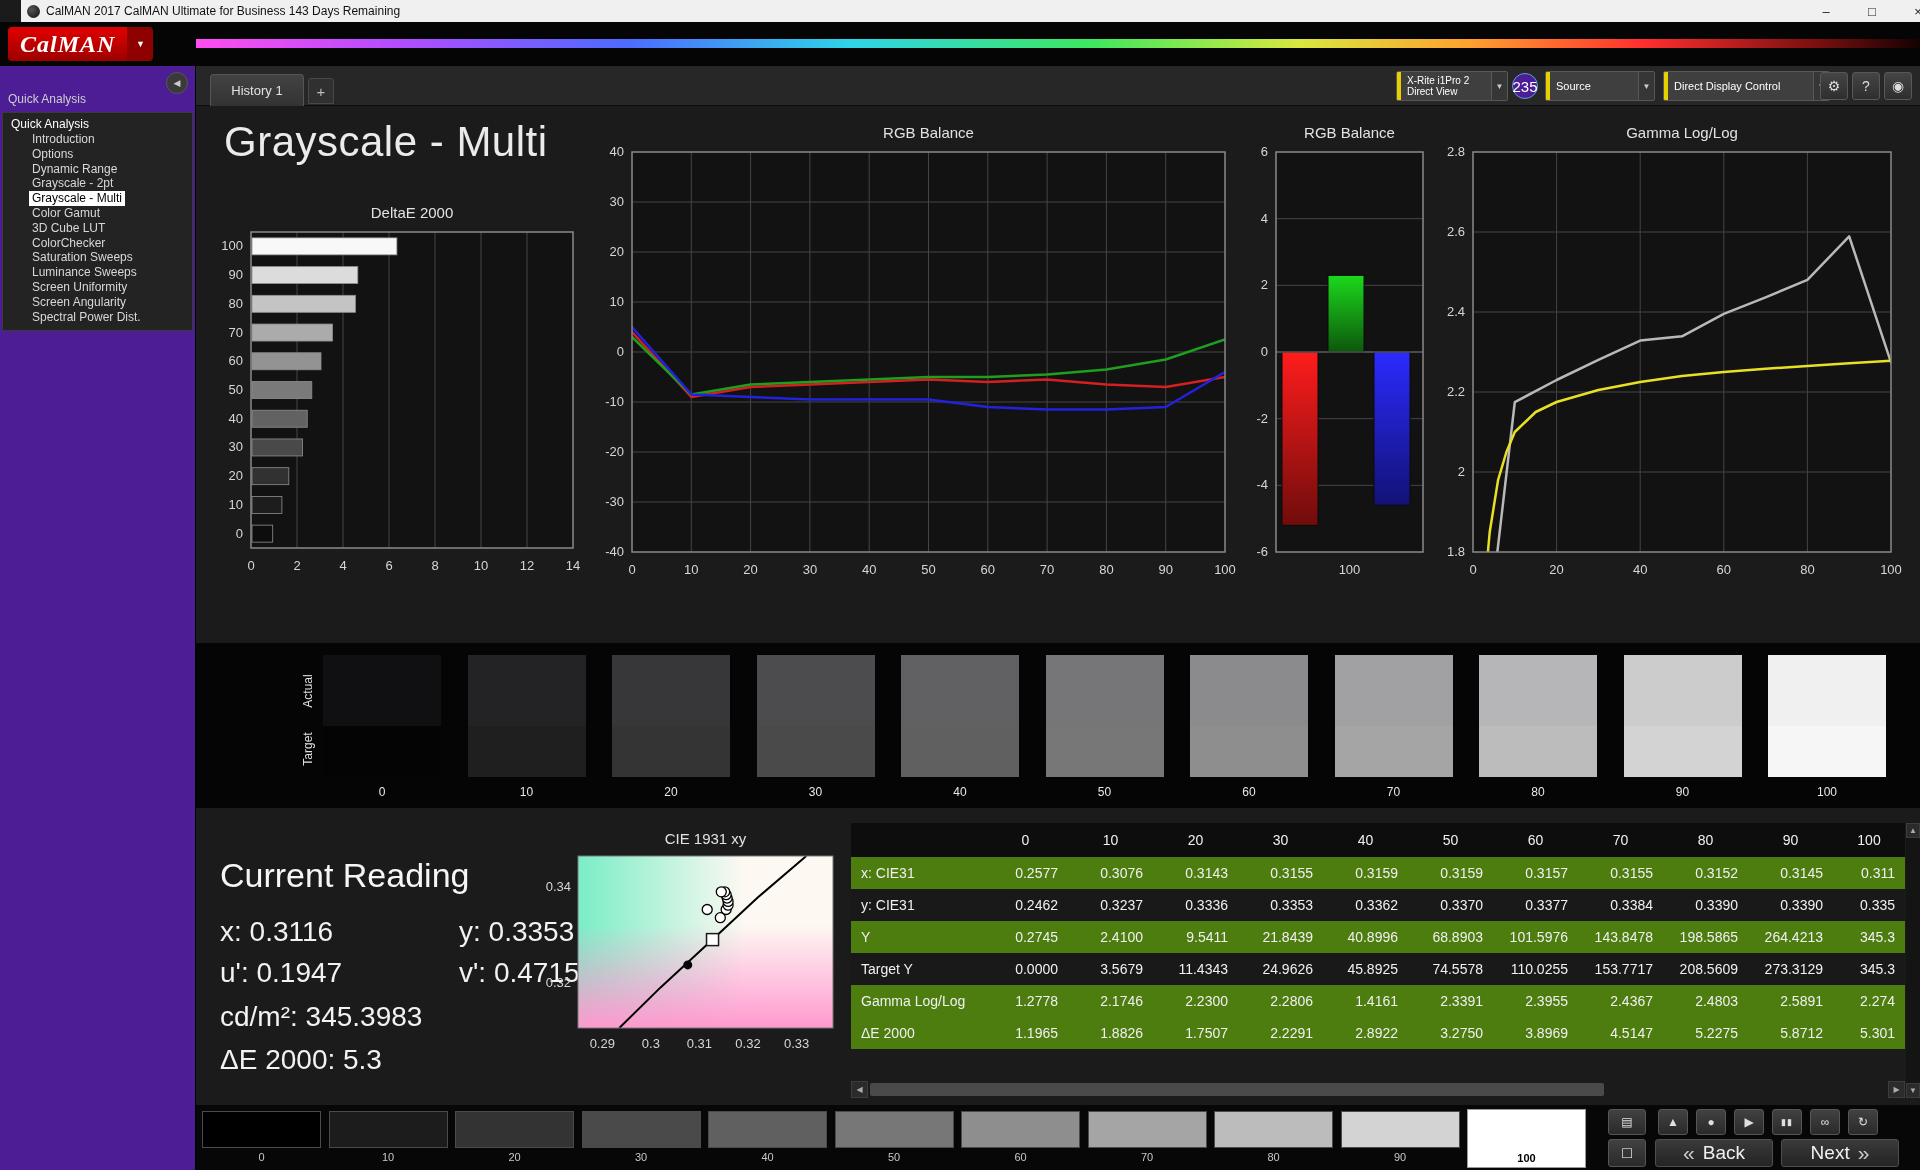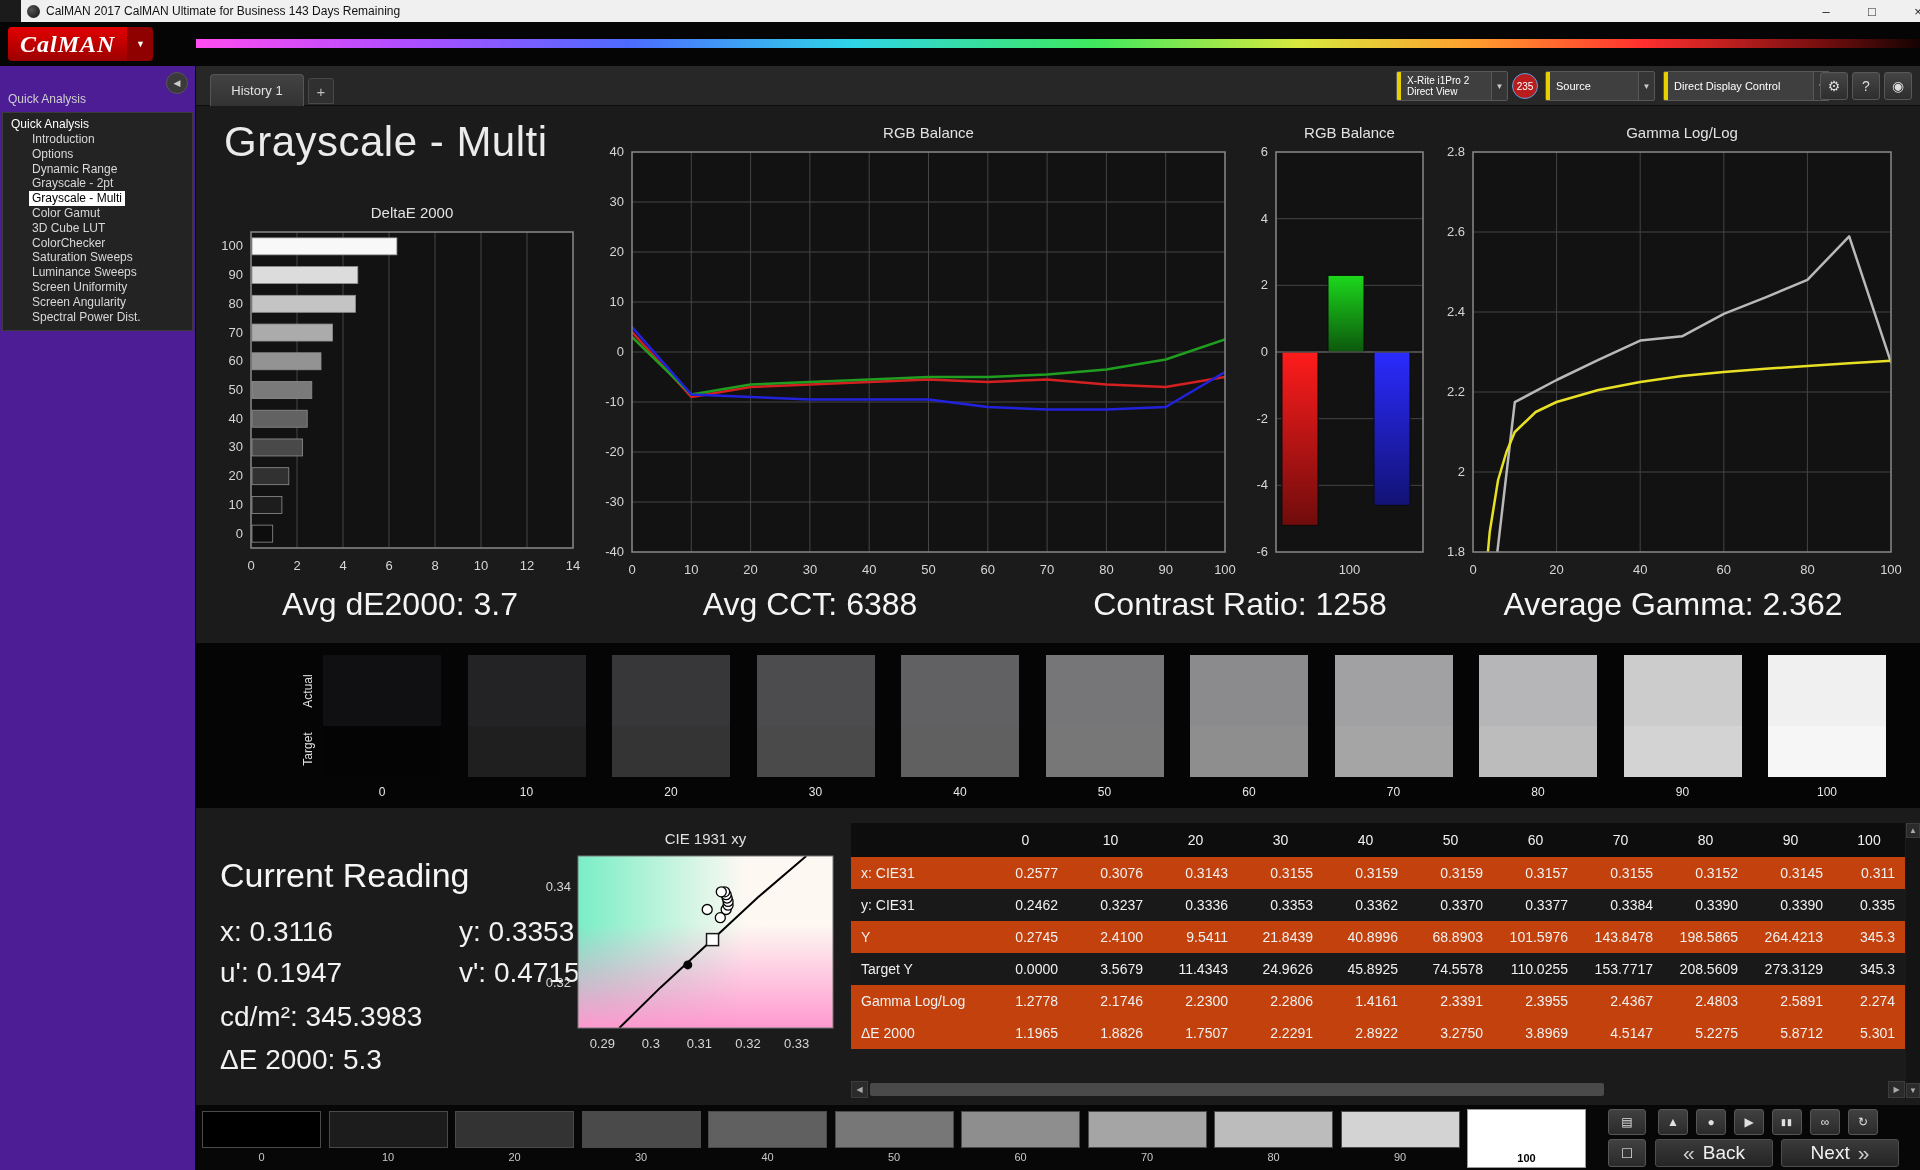--- a/index.html
+++ b/index.html
@@ -27,21 +27,21 @@
   .tab{position:absolute;top:8px;height:32px;background:linear-gradient(#424242,#333);border:1px solid #555;border-bottom:none;border-radius:4px 4px 0 0;color:#e2e2e2;font-size:13px;display:flex;align-items:center;justify-content:center;}
   #tab-history{left:14px;width:94px;}
   #add-tab{left:112px;top:12px;width:26px;height:26px;background:#303030;border:1px solid #484848;border-radius:3px 3px 0 0;color:#bbb;font-size:15px;position:absolute;display:flex;align-items:center;justify-content:center;}
   #collapse-btn{position:absolute;left:166px;top:72px;width:22px;height:22px;border-radius:50%;background:#3a3a3a;border:1px solid #565656;color:#ccc;font-size:9px;display:flex;align-items:center;justify-content:center;z-index:5;}
   .dd{position:absolute;top:5px;height:30px;background:#3f3f3f;border:1px solid #585858;display:flex;align-items:stretch;border-radius:2px;overflow:hidden;}
   .dd .dd-accent{width:4px;background:#e8d000;}
   .dd .dd-text{flex:1;display:flex;flex-direction:column;justify-content:center;color:#fff;font-size:11px;padding-left:6px;line-height:12px;white-space:nowrap;overflow:hidden;}
   .dd .dd-text.two{font-size:10px;line-height:11px;}
   .dd .dd-arrow{width:16px;display:flex;align-items:center;justify-content:center;color:#ccc;font-size:8px;border-left:1px solid #585858;background:#363636;}
   #dd-meter{left:1200px;width:112px;}
-  #badge{position:absolute;left:1316px;top:7px;width:26px;height:26px;border-radius:50%;background:#b91c1c;border:1px solid #5aa0e0;color:#fff;font-size:10px;display:flex;align-items:center;justify-content:center;}
+  #badge{position:absolute;left:1316px;top:7px;width:26px;height:26px;border-radius:50%;background:#4c1d95;border:1px solid #5aa0e0;color:#fff;font-size:15px;display:flex;align-items:center;justify-content:center;}
   #dd-source{left:1349px;width:110px;}
   #dd-ddc{left:1467px;width:167px;}
   .iconbtn{position:absolute;top:6px;width:28px;height:28px;background:linear-gradient(#454545,#2e2e2e);border:1px solid #585858;border-radius:3px;color:#ddd;font-size:14px;display:flex;align-items:center;justify-content:center;}
   #btn-gear{left:1624px;}
   #btn-help{left:1656px;}
   #btn-profile{left:1688px;}
 
   
   #sidebar{position:absolute;left:0;top:66px;width:196px;height:1104px;background:#4c1d95;border-right:1px solid #000;}
   #sidebar-header{position:absolute;left:8px;top:26px;font-size:12px;color:#cfcfcf;}
@@ -74,21 +74,21 @@
   
   #reading{position:absolute;left:220px;top:856px;width:430px;height:240px;}
   #reading-title{font-size:34px;font-weight:300;color:#f6f6f6;}
   .rline{position:absolute;left:0;font-size:28px;font-weight:300;color:#f2f2f2;white-space:nowrap;}
   .rline .col2{position:absolute;left:239px;}
 
   
   #results-table{position:absolute;left:851px;top:823px;width:1054px;background:#0d0d0d;overflow:hidden;}
   .trow{display:grid;grid-template-columns:132px repeat(10,85px) 72px;height:32px;line-height:32px;}
   .trow.thead{height:34px;line-height:34px;background:#0d0d0d;}
-  .trow.even{background:#c2410c;}
+  .trow.even{background:#4d7c0f;}
   .trow.odd{background:#191919;}
   .tc{font-size:14px;color:#f0f0f0;overflow:hidden;white-space:nowrap;}
   .tc.th{text-align:center;}
   .tc.num{text-align:right;padding-right:10px;}
   .tc.label-col{text-align:left;padding-left:10px;}
 
   
   #h-scroll{position:absolute;left:851px;top:1081px;width:1054px;height:17px;background:#101010;display:flex;}
   .sarrow{width:17px;height:17px;background:#2b2b2b;border:1px solid #3c3c3c;color:#aaa;font-size:8px;display:flex;align-items:center;justify-content:center;}
   .strack{flex:1;position:relative;background:#1b1b1b;}
@@ -355,26 +355,20 @@
         <clipPath id="chart-gamma-clip">
           <rect x="68" y="32" width="418" height="400"></rect>
         </clipPath>
       </defs>
       <polyline points="68,640.8800000000001 109.80000000000001,282.16 151.60000000000002,260 193.39999999999998,239.7599999999999 235.20000000000002,220.59999999999997 277,216.3599999999999 318.79999999999995,193.7999999999999 360.59999999999997,177.3199999999999 402.40000000000003,159.87999999999988 444.2,116.35999999999989 486,242.39999999999998" fill="none" stroke="#b9b9b9" stroke-width="2.5" stroke-linejoin="round" stroke-linecap="round" clip-path="url(#chart-gamma-clip)"></polyline>
       <polyline points="76.36,504 84.72,412 93.08,360 101.44,332.0000000000001 109.80000000000001,311.99999999999994 130.7,292 151.60000000000002,282.00000000000006 193.39999999999998,269.99999999999994 235.20000000000002,261.99999999999994 277,255.9999999999999 318.79999999999995,251.99999999999997 360.59999999999997,248.79999999999998 402.40000000000003,245.99999999999991 444.2,243.20000000000005 486,240.79999999999995" fill="none" stroke="#e8e024" stroke-width="2.5" stroke-linejoin="round" stroke-linecap="round" clip-path="url(#chart-gamma-clip)"></polyline>
       <rect x="68" y="32" width="418" height="400" fill="none" stroke="#8a8a8a" stroke-width="1.5"></rect>
       <text x="277" y="18" text-anchor="middle" font-size="15" fill="#e2e2e2" font-family="Liberation Sans, sans-serif">Gamma Log/Log</text>
     </svg>
 
-  <div id="stats">
-      <div class="stat" style="left: 400px;">Avg dE2000: 3.7</div>
-      <div class="stat" style="left: 810px;">Avg CCT: 6388</div>
-      <div class="stat" style="left: 1240px;">Contrast Ratio: 1258</div>
-      <div class="stat" style="left: 1673px;">Average Gamma: 2.362</div>
-    </div>
 
   <div id="swatch-strip">
       <div class="rotlabel" style="left: 112px; top: 48px;">Actual</div>
       <div class="rotlabel" style="left: 112px; top: 106px;">Target</div>
       <div class="swatch" style="left: 127px;">
         <div class="sw-actual" style="background: rgb(16, 16, 19);"></div>
         <div class="sw-target" style="background: rgb(4, 4, 4);"></div>
         <div class="sw-label">0</div>
       </div>
       <div class="swatch" style="left: 271.5px;">

